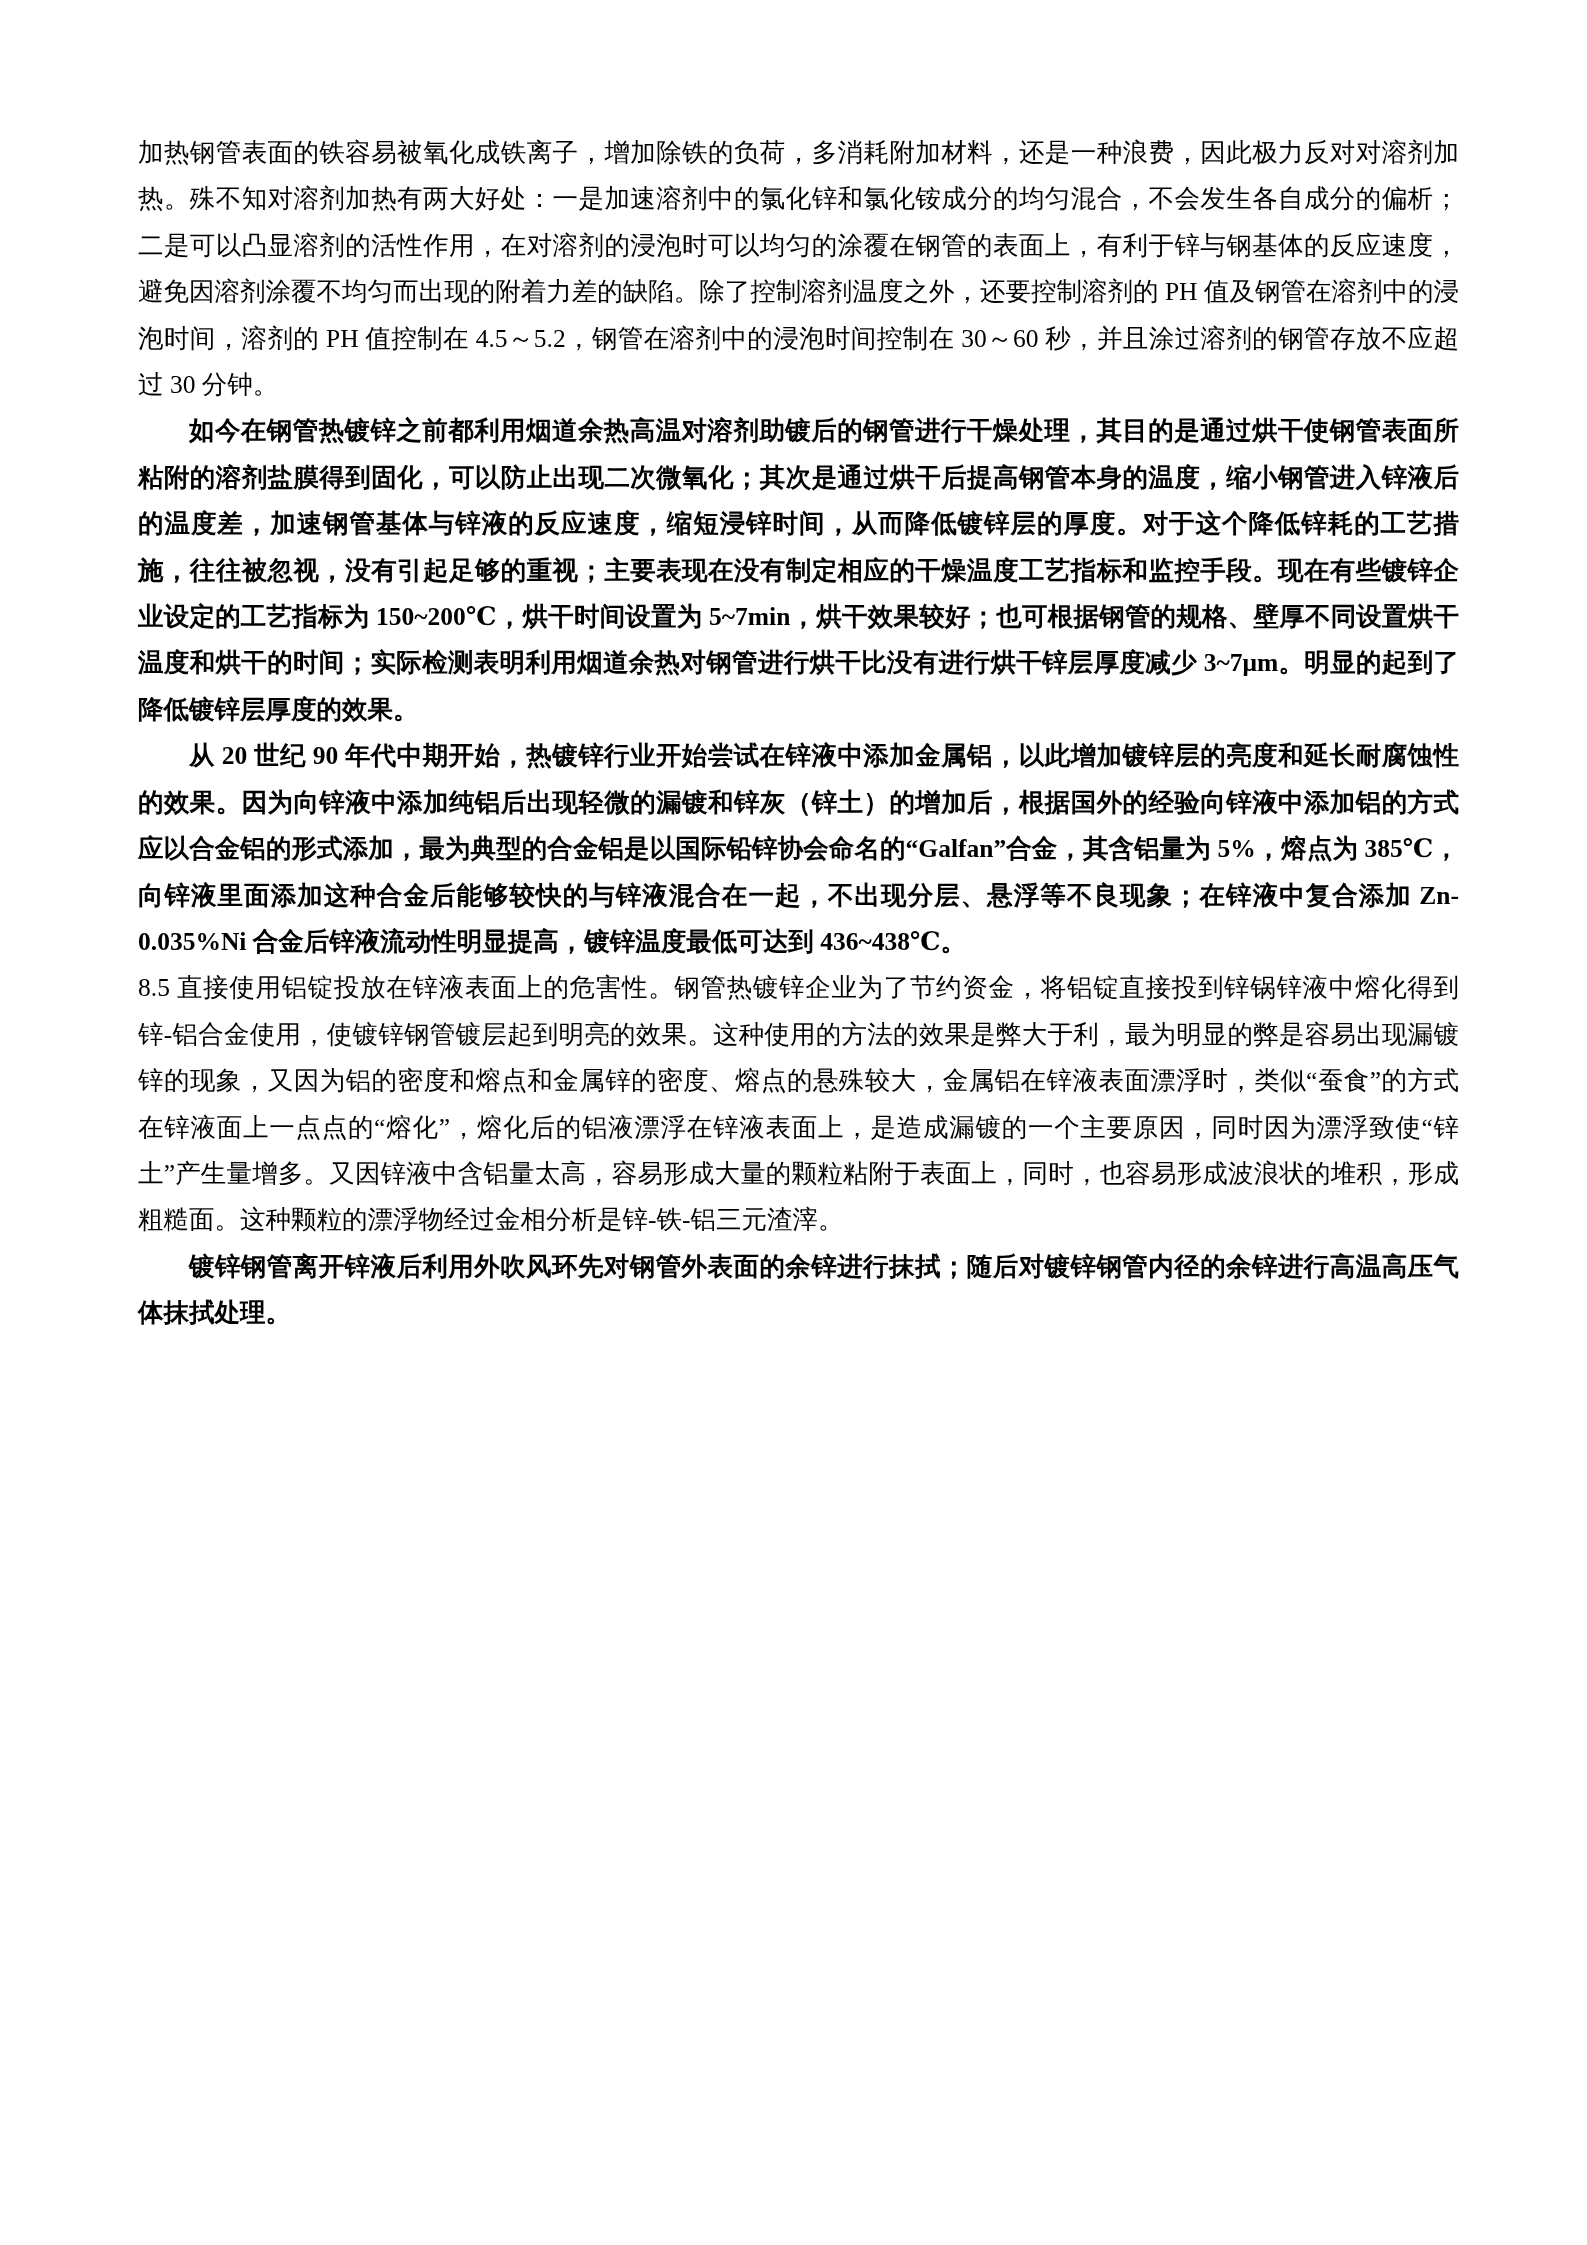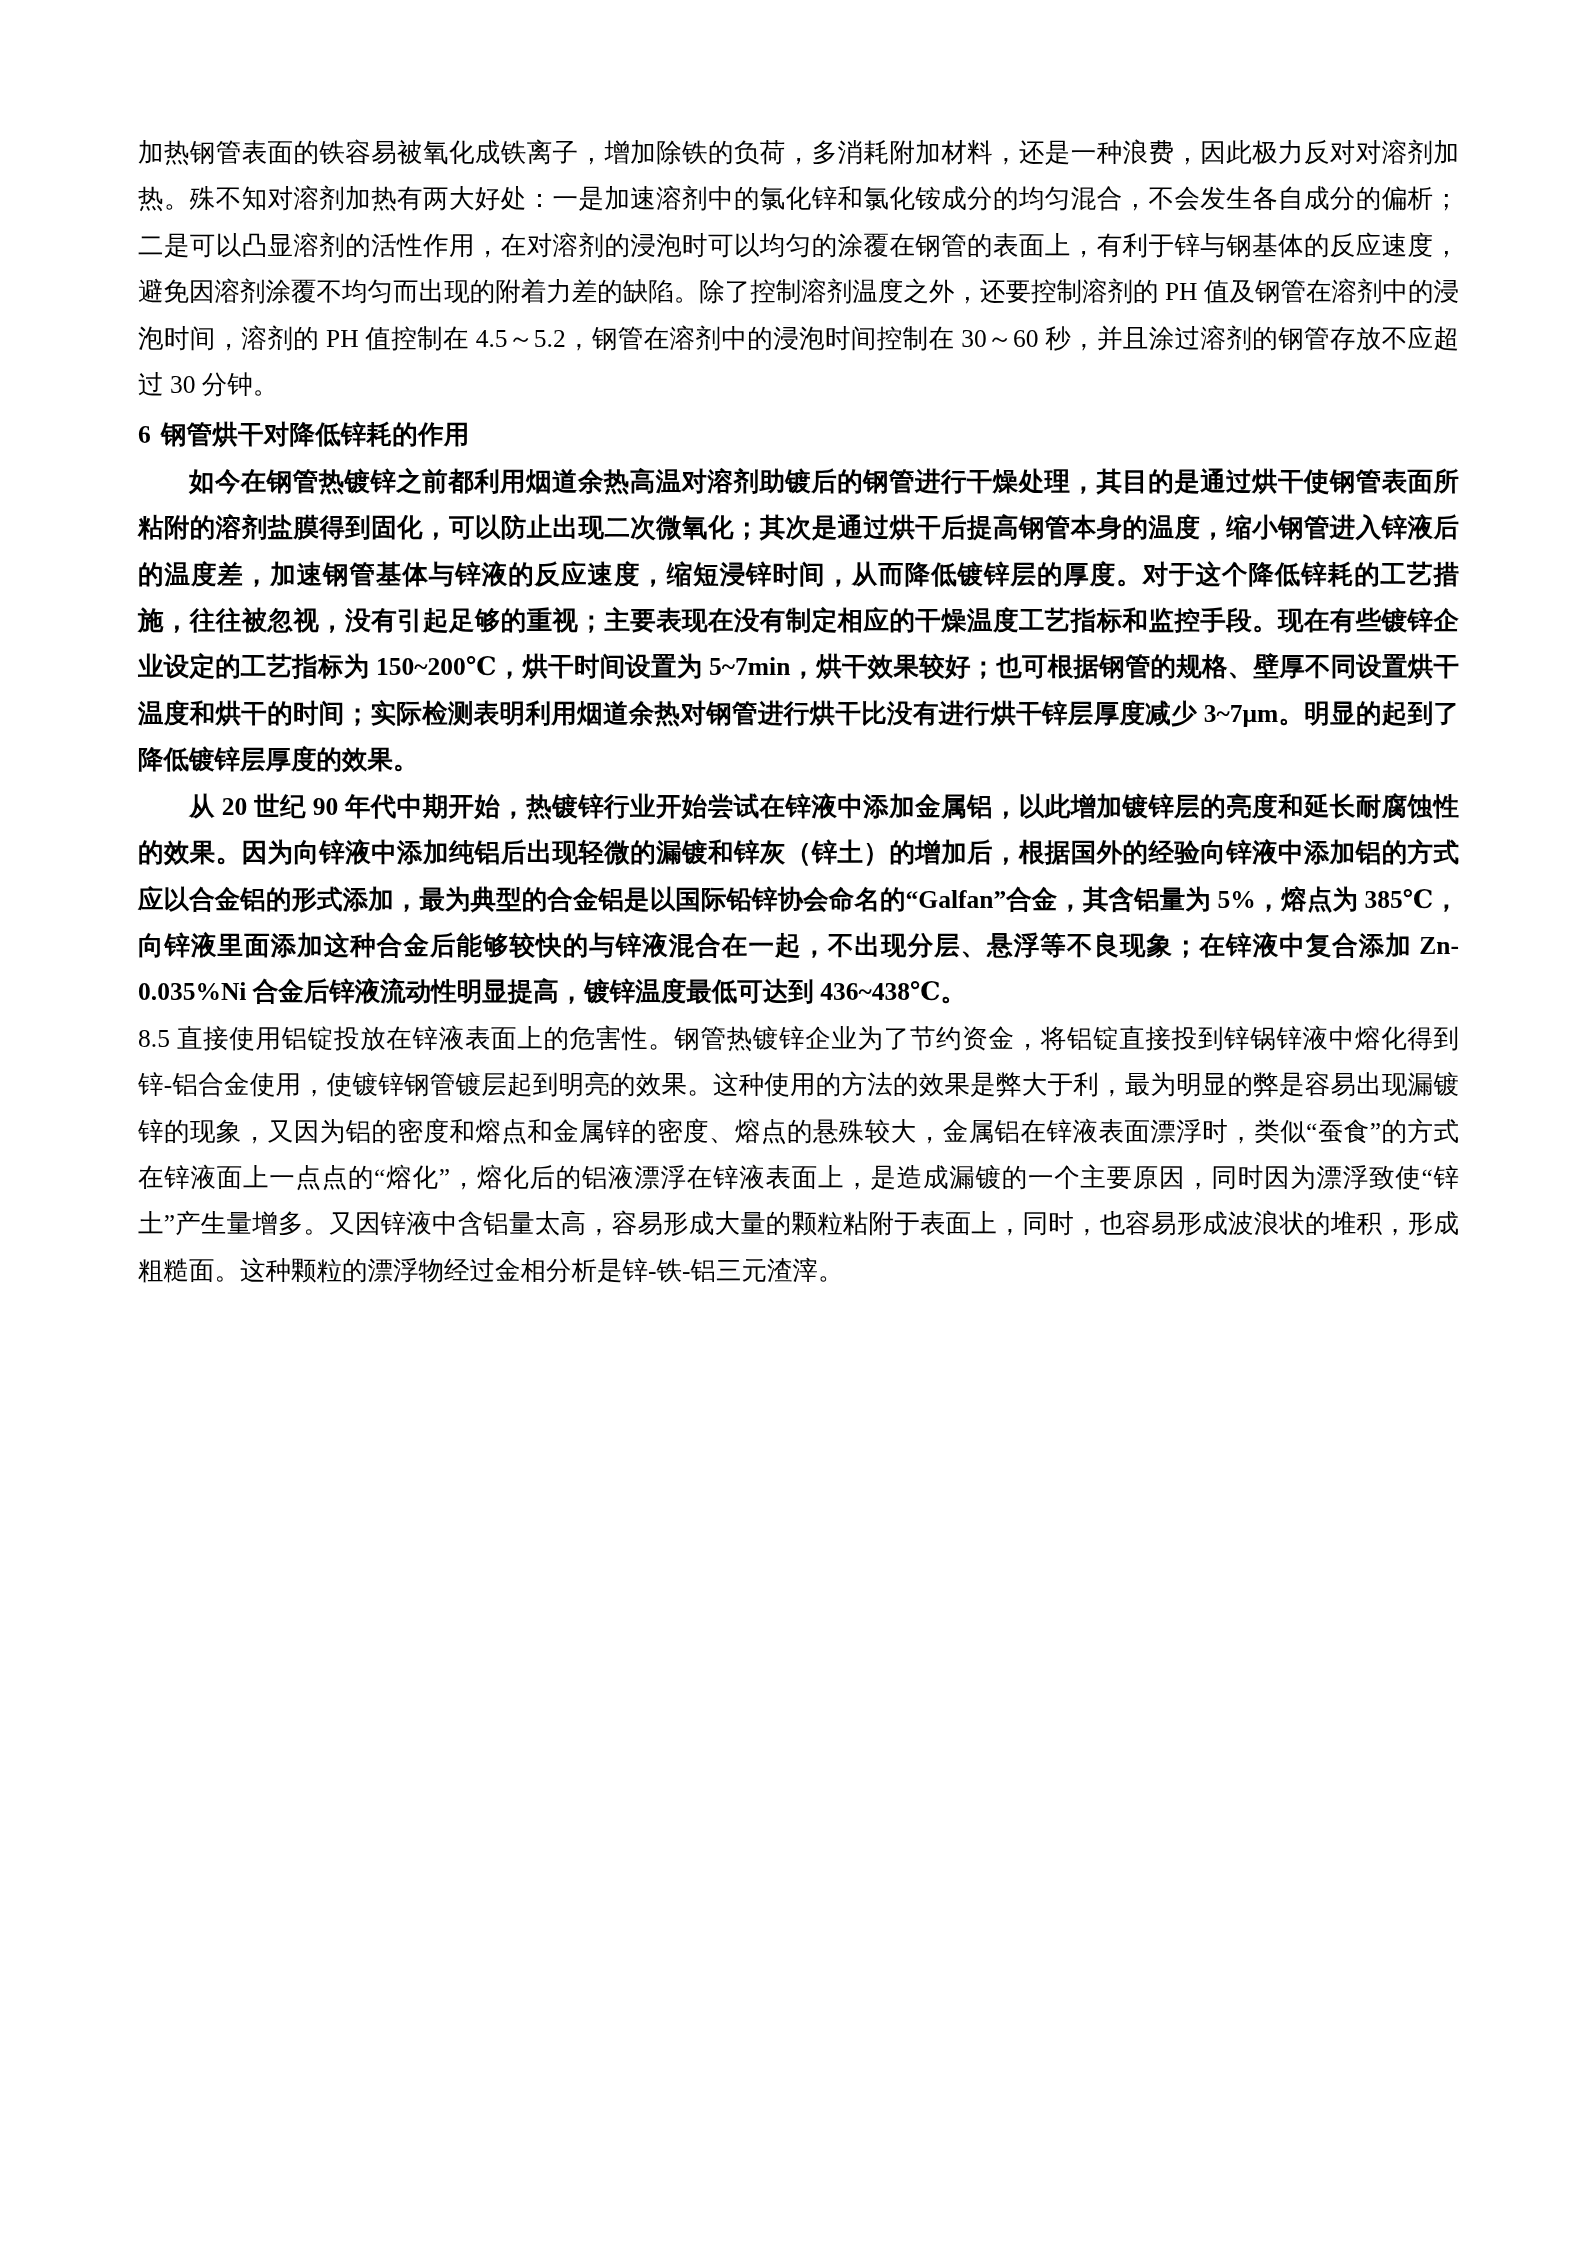--- a/index.html
+++ b/index.html
@@ -50,28 +50,26 @@
   }
 </style>
 </head>
 <body>
 
 <div class="page">
   <div class="doc-body">
 
     <p class="para blk">加热钢管表面的铁容易被氧化成铁离子，增加除铁的负荷，多消耗附加材料，还是一种浪费，因此极力反对对溶剂加热。殊不知对溶剂加热有两大好处：一是加速溶剂中的氯化锌和氯化铵成分的均匀混合，不会发生各自成分的偏析；二是可以凸显溶剂的活性作用，在对溶剂的浸泡时可以均匀的涂覆在钢管的表面上，有利于锌与钢基体的反应速度，避免因溶剂涂覆不均匀而出现的附着力差的缺陷。除了控制溶剂温度之外，还要控制溶剂的 PH 值及钢管在溶剂中的浸泡时间，溶剂的 PH 值控制在 4.5～5.2，钢管在溶剂中的浸泡时间控制在 30～60 秒，并且涂过溶剂的钢管存放不应超过 30 分钟。</p>
 
-    <p class="heading blk">
-      <span class="num">6</span><span>钢管烘干对降低锌耗的作用</span>
-    </p>
 
     <p class="para-indent blk">如今在钢管热镀锌之前都利用烟道余热高温对溶剂助镀后的钢管进行干燥处理，其目的是通过烘干使钢管表面所粘附的溶剂盐膜得到固化，可以防止出现二次微氧化；其次是通过烘干后提高钢管本身的温度，缩小钢管进入锌液后的温度差，加速钢管基体与锌液的反应速度，缩短浸锌时间，从而降低镀锌层的厚度。对于这个降低锌耗的工艺措施，往往被忽视，没有引起足够的重视；主要表现在没有制定相应的干燥温度工艺指标和监控手段。现在有些镀锌企业设定的工艺指标为 150~200℃，烘干时间设置为 5~7min，烘干效果较好；也可根据钢管的规格、壁厚不同设置烘干温度和烘干的时间；实际检测表明利用烟道余热对钢管进行烘干比没有进行烘干锌层厚度减少 3~7μm。明显的起到了降低镀锌层厚度的效果。</p>
 
 
     <p class="para-indent blk">从 20 世纪 90 年代中期开始，热镀锌行业开始尝试在锌液中添加金属铝，以此增加镀锌层的亮度和延长耐腐蚀性的效果。因为向锌液中添加纯铝后出现轻微的漏镀和锌灰（锌土）的增加后，根据国外的经验向锌液中添加铝的方式应以合金铝的形式添加，最为典型的合金铝是以国际铅锌协会命名的“Galfan”合金，其含铝量为 5%，熔点为 385℃，向锌液里面添加这种合金后能够较快的与锌液混合在一起，不出现分层、悬浮等不良现象；在锌液中复合添加 Zn-0.035%Ni 合金后锌液流动性明显提高，镀锌温度最低可达到 436~438℃。</p>
 
     <p class="para blk">8.5 直接使用铝锭投放在锌液表面上的危害性。钢管热镀锌企业为了节约资金，将铝锭直接投到锌锅锌液中熔化得到锌-铝合金使用，使镀锌钢管镀层起到明亮的效果。这种使用的方法的效果是弊大于利，最为明显的弊是容易出现漏镀锌的现象，又因为铝的密度和熔点和金属锌的密度、熔点的悬殊较大，金属铝在锌液表面漂浮时，类似“蚕食”的方式在锌液面上一点点的“熔化”，熔化后的铝液漂浮在锌液表面上，是造成漏镀的一个主要原因，同时因为漂浮致使“锌土”产生量增多。又因锌液中含铝量太高，容易形成大量的颗粒粘附于表面上，同时，也容易形成波浪状的堆积，形成粗糙面。这种颗粒的漂浮物经过金相分析是锌-铁-铝三元渣滓。</p>
 
 
 
+    <p class="para-indent blk">镀锌钢管离开锌液后利用外吹风环先对钢管外表面的余锌进行抹拭；随后对镀锌钢管内径的余锌进行高温高压气体抹拭处理。</p>
 
   </div>
 </div>
 
 </body></html>

